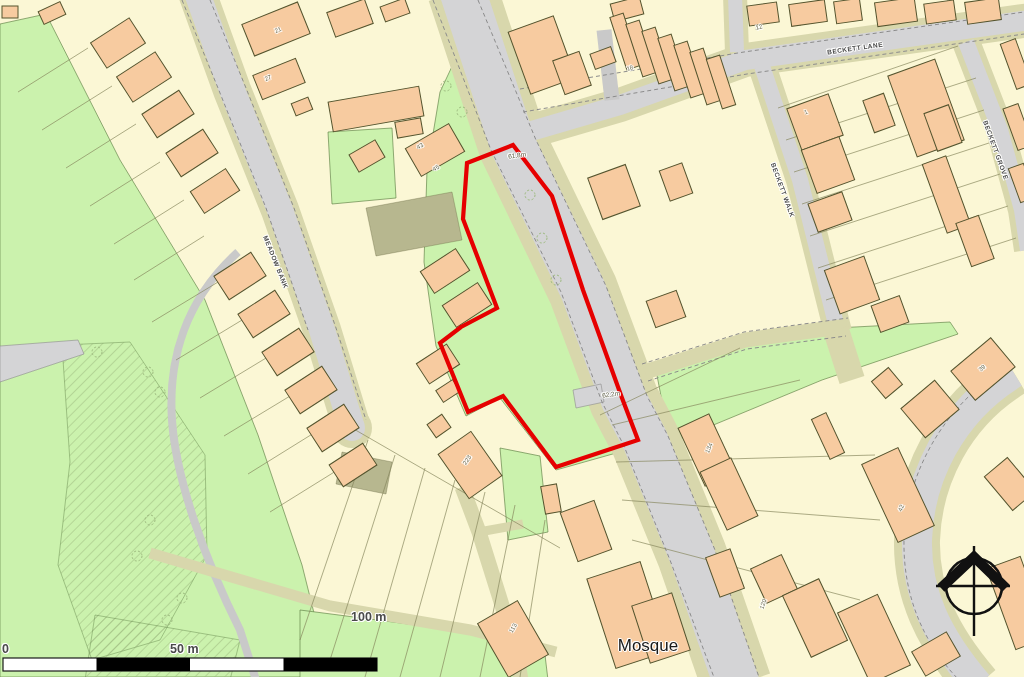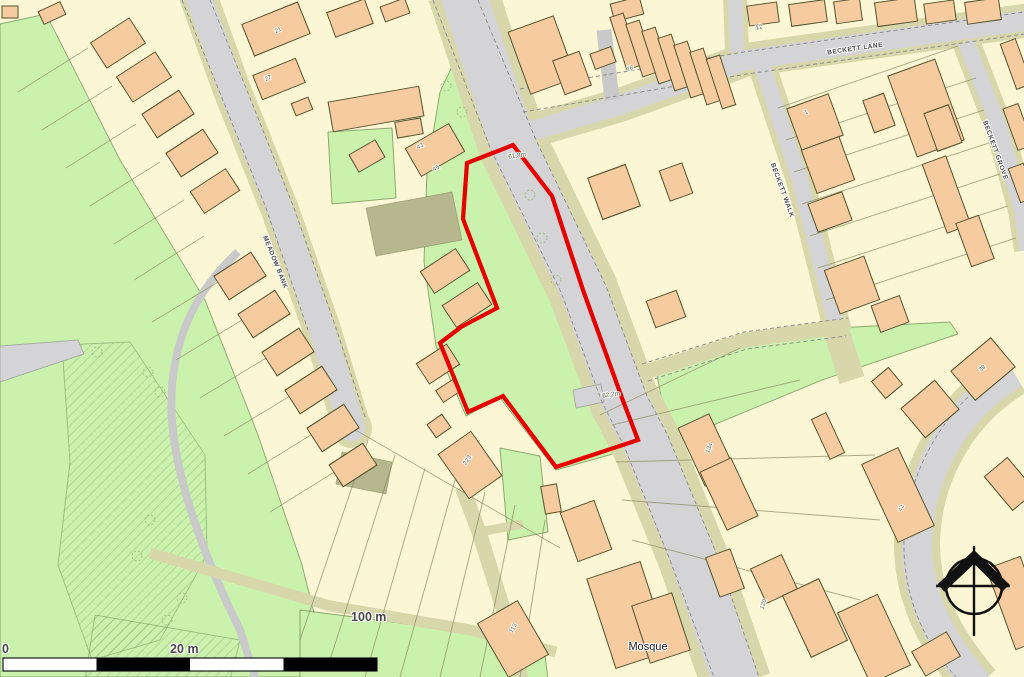--- a/index.html
+++ b/index.html
@@ -3,21 +3,21 @@
 <meta charset="utf-8">
 <style>
   html,body{margin:0;padding:0;background:#e8e8e8;font-family:"Liberation Sans",sans-serif;}
   #stage{position:relative;width:1024px;height:677px;overflow:hidden;background:#FBF7D5;}
   #map{position:absolute;left:0;top:0;}
   #labels{position:absolute;left:0;top:0;width:1024px;height:677px;pointer-events:none;}
   .lbl{position:absolute;white-space:nowrap;transform:translate(-50%,-50%);}
   .street{font-size:6.5px;color:#4a4a4a;letter-spacing:.5px;font-weight:700;}
   .num{font-size:6px;color:#6b6b50;}
   .spot{font-size:6.5px;color:#5f5f46;}
-  .place{font-size:11px;color:#1a1a1a;}
+  .place{font-size:17px;color:#1a1a1a;}
   .halo{text-shadow:-1px 0 0 #fff,1px 0 0 #fff,0 -1px 0 #fff,0 1px 0 #fff,1px 1px 0 #fff,-1px -1px 0 #fff;}
   #copyright{position:absolute;right:12px;top:652px;font-size:13.5px;font-weight:700;color:#3d3d3d;}
   #scale-labels div{position:absolute;font-size:12.5px;font-weight:700;color:#4a4a4a;}
   #scale-0{left:2px;top:642px;}
   #scale-50{left:170px;top:642px;}
   #scale-100{left:351px;top:610px;}
 </style>
 </head>
 <body>
 
@@ -213,21 +213,21 @@
       </g>
       <g>
         <rect x="3" y="658" width="374" height="13" fill="#ffffff" stroke="#1a1a1a" stroke-width="1.2"></rect>
         <rect x="96.5" y="658" width="93.5" height="13" fill="#000000"></rect>
         <rect x="283.5" y="658" width="93.5" height="13" fill="#000000"></rect>
       </g>
     </svg>
   <div id="labels">
     <div id="scale-labels">
       <div id="scale-0" class="halo">0</div>
-      <div id="scale-50" class="halo">20 m</div>
+      <div id="scale-50" class="halo">50 m</div>
       <div id="scale-100" class="halo">100 m</div>
     </div>
   <div class="lbl street halo" style="left: 276px; top: 262px; transform: translate(-50%, -50%) rotate(68deg);">MEADOW BANK</div>
       <div class="lbl street halo" style="left: 855px; top: 48px; transform: translate(-50%, -50%) rotate(-8deg);">BECKETT LANE</div>
       <div class="lbl street halo" style="left: 783px; top: 190px; transform: translate(-50%, -50%) rotate(70deg);">BECKETT WALK</div>
       <div class="lbl street halo" style="left: 996px; top: 150px; transform: translate(-50%, -50%) rotate(70deg);">BECKETT GROVE</div>
       <div class="lbl place halo" style="left: 648px; top: 646px; transform: translate(-50%, -50%) rotate(0deg);">Mosque</div>
       <div class="lbl spot halo" style="left: 517px; top: 155px; transform: translate(-50%, -50%) rotate(-8deg);">61.8m</div>
       <div class="lbl spot halo" style="left: 611px; top: 394px; transform: translate(-50%, -50%) rotate(-8deg);">62.2m</div>
       <div class="lbl num halo" style="left: 278px; top: 30px; transform: translate(-50%, -50%) rotate(-22deg);">21</div>

